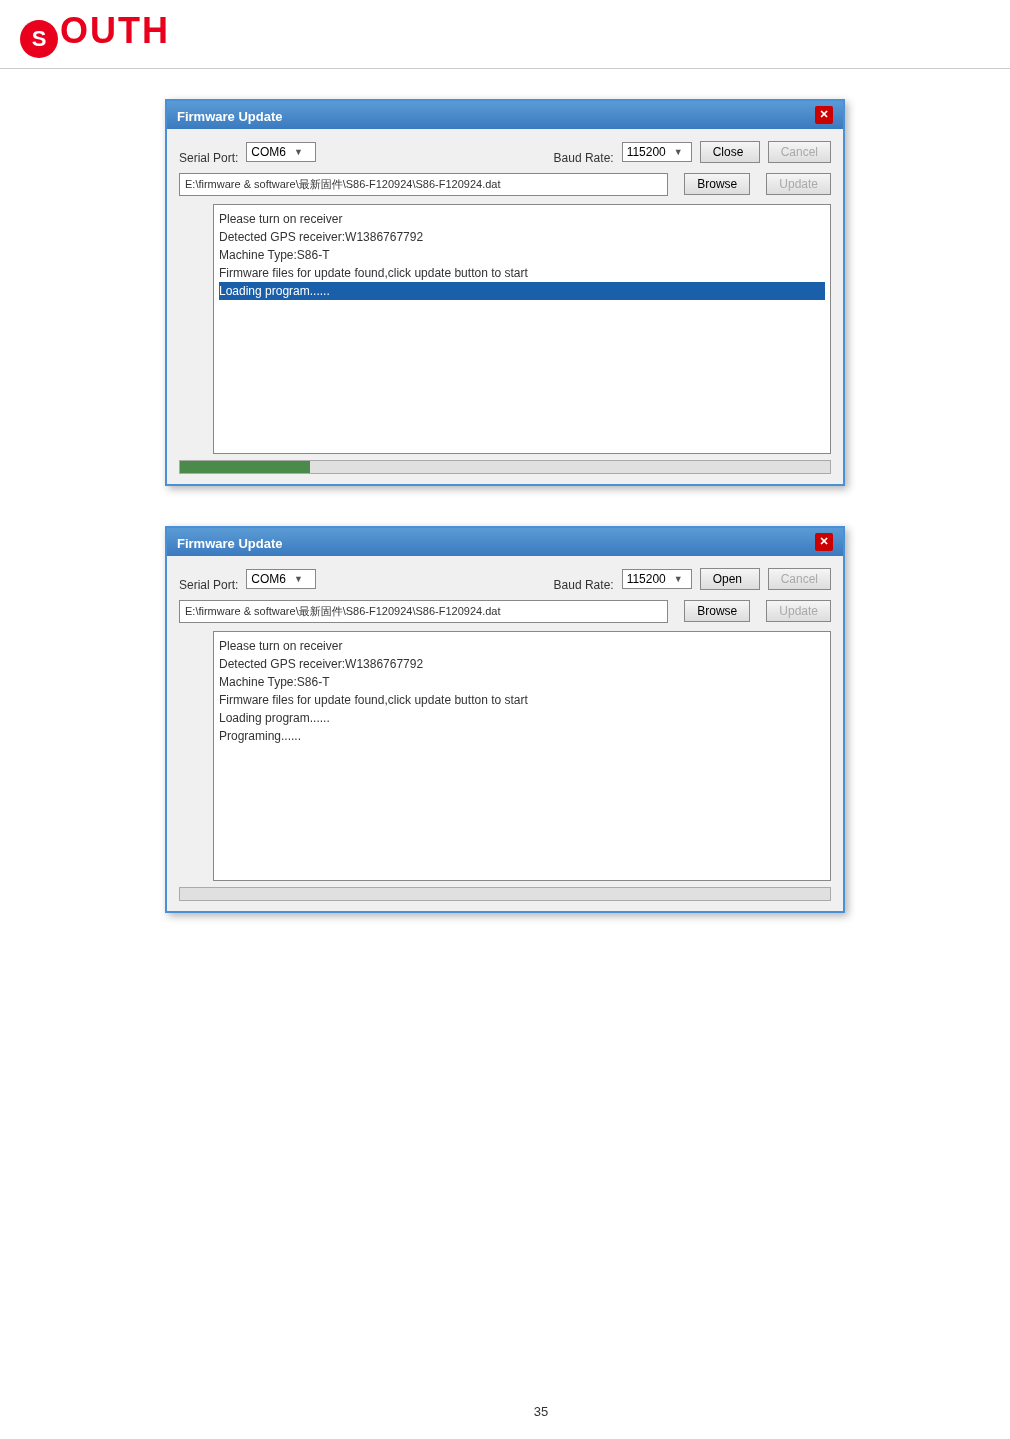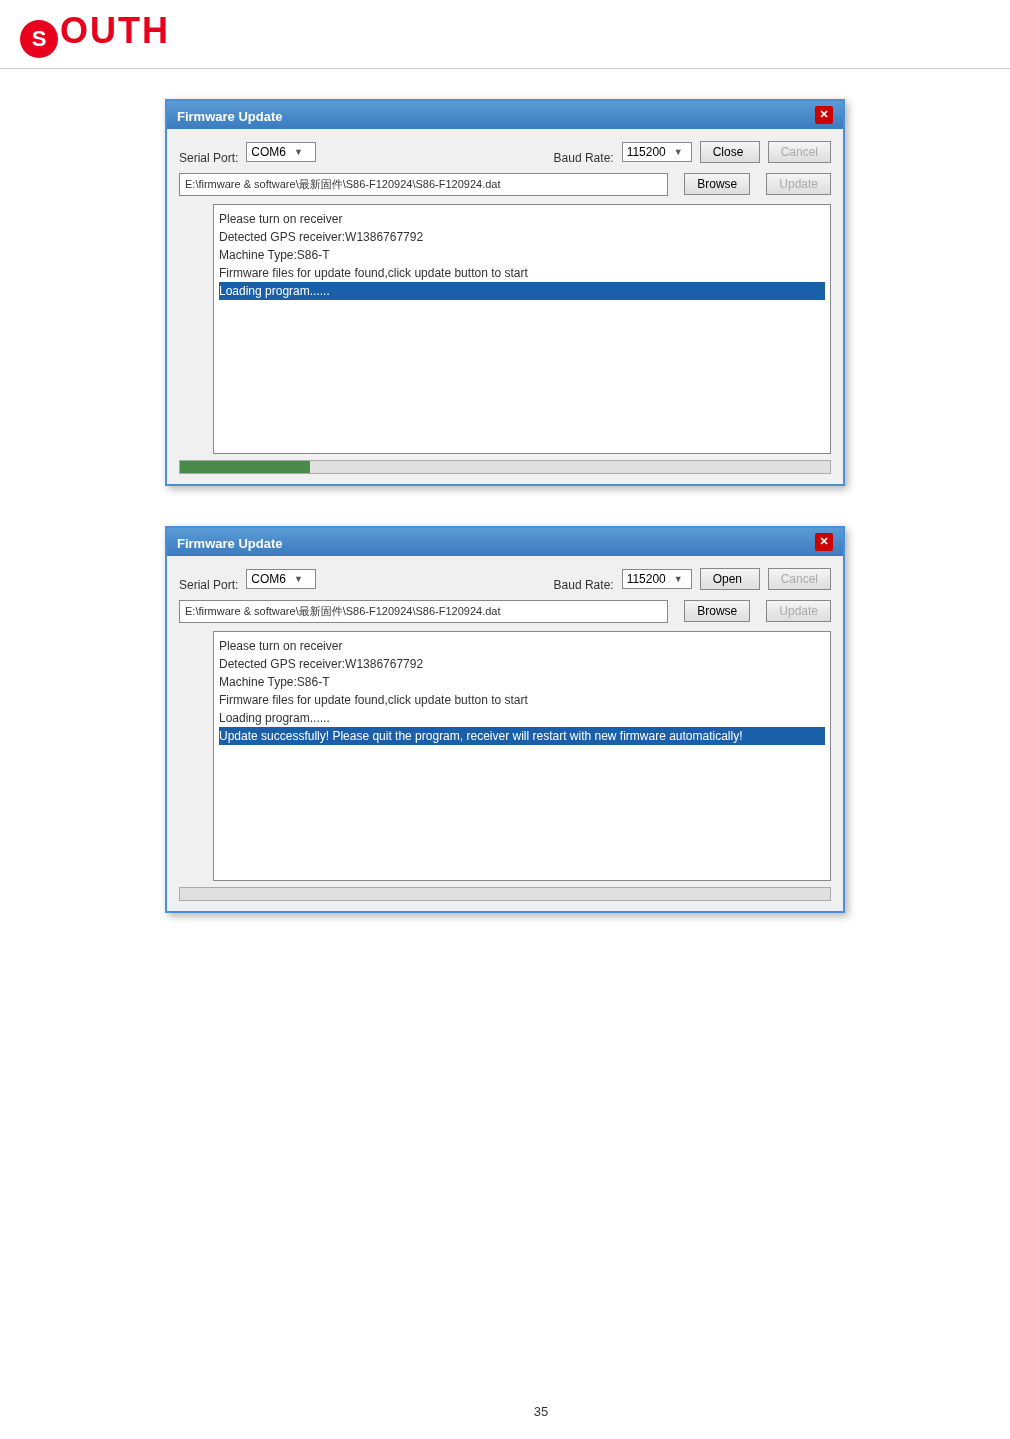--- a/index.html
+++ b/index.html
@@ -268,21 +268,21 @@
         <button class="btn">Browse</button>
         <button class="btn btn-disabled">Update</button>
       </div>
 
       <div class="log-area" id="log2">
       <span class="log-line">Please turn on receiver</span>
           <span class="log-line">Detected GPS receiver:W1386767792</span>
           <span class="log-line">Machine Type:S86-T</span>
           <span class="log-line">Firmware files for update found,click update button to start</span>
           <span class="log-line">Loading program......</span>
-          <span class="log-line-highlight">Update successfully! Please quit the program, receiver will restart with new firmware automatically!</span>
+          <span class="log-line">Programing......</span>
         </div>
 
       <div class="progress-bar-container">
         <div class="progress-bar-fill" style="width:0%"></div>
       </div>
     </div>
   </div>
 
 </div>
 

